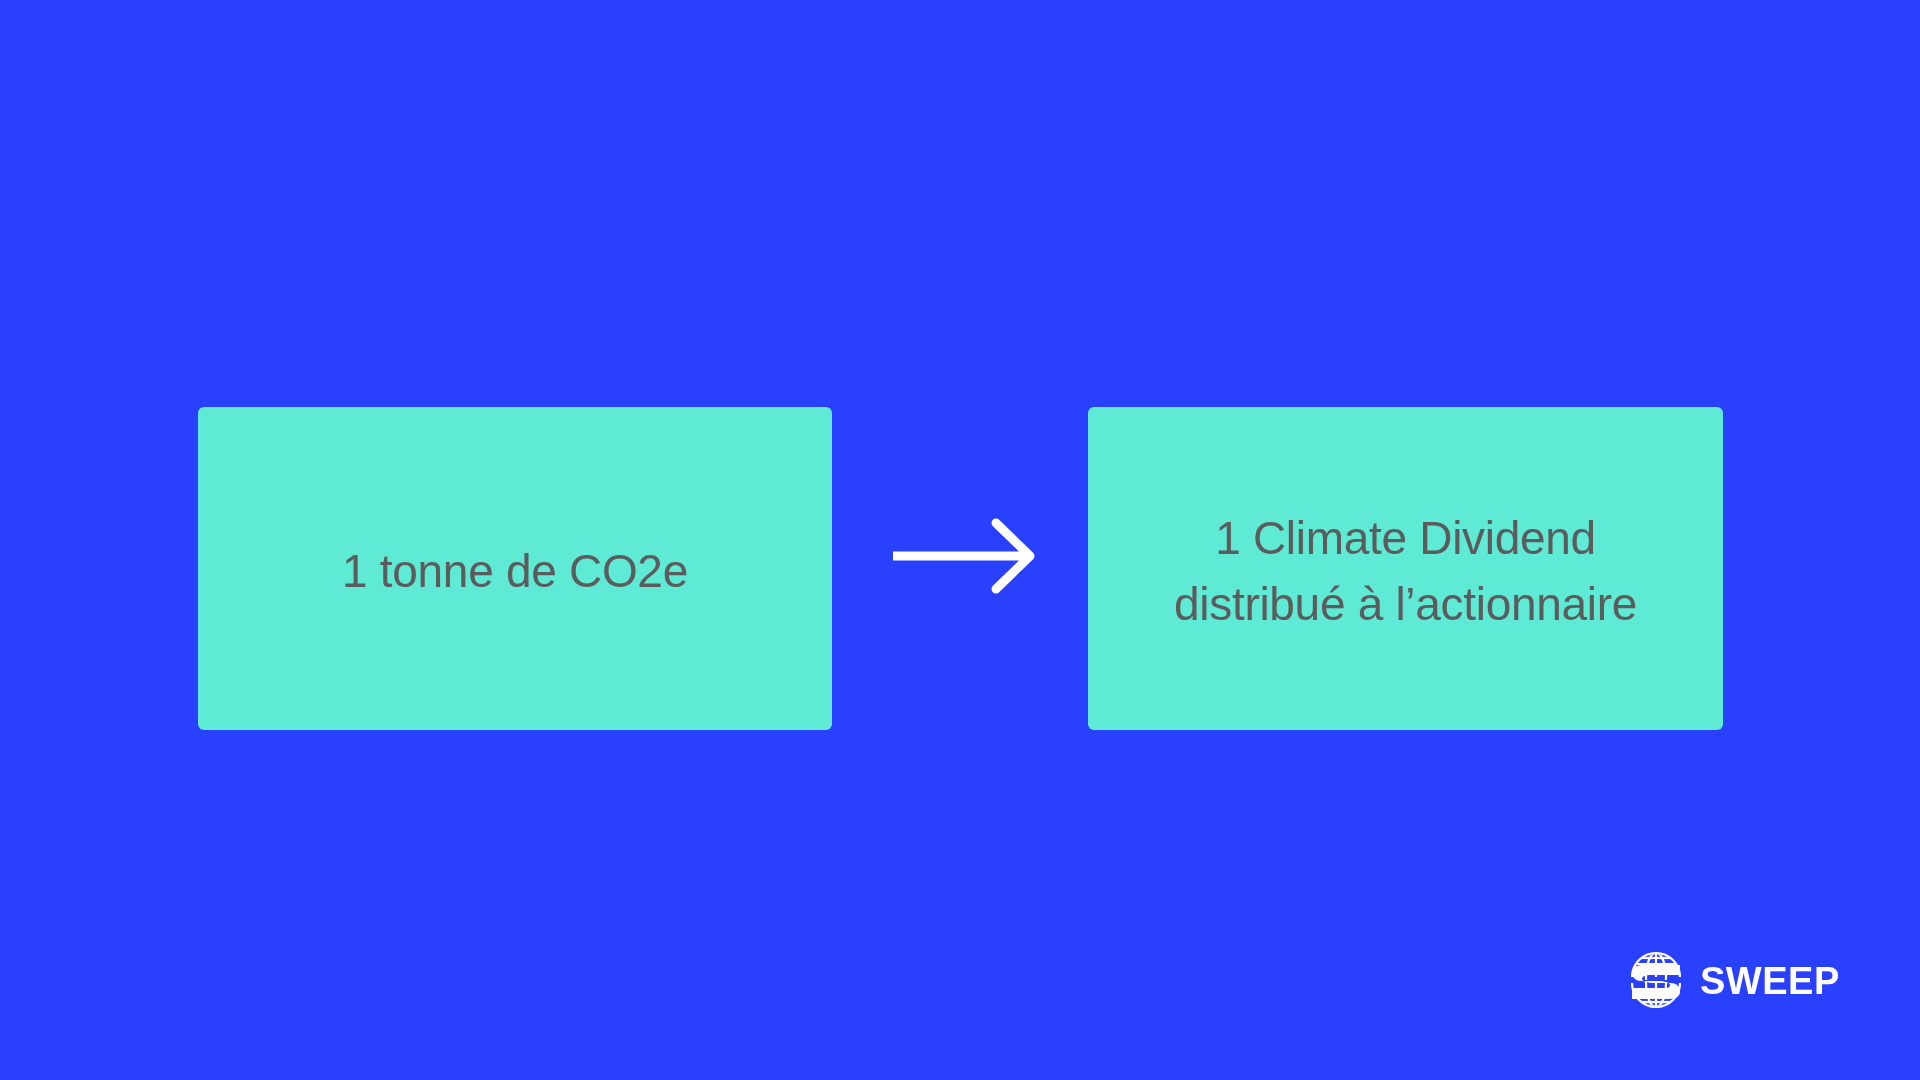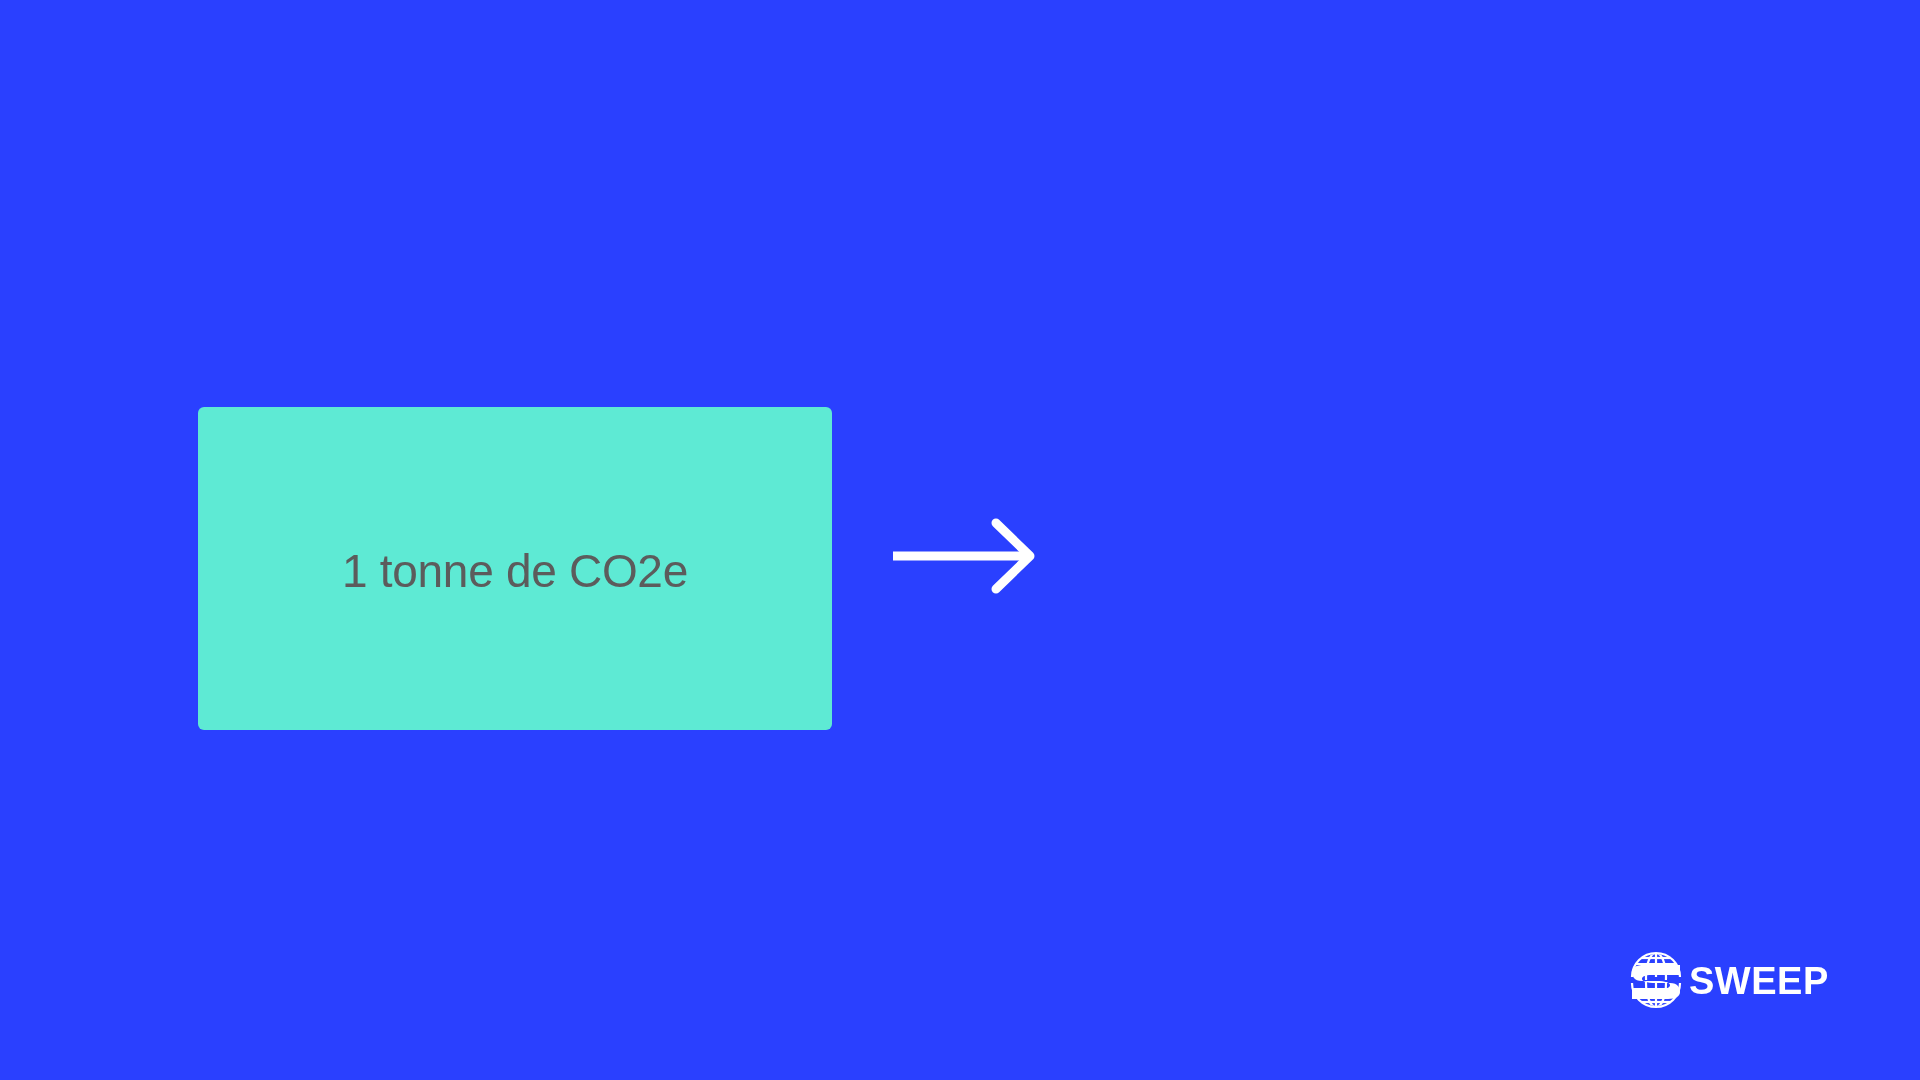--- a/index.html
+++ b/index.html
@@ -54,21 +54,21 @@
       top: 946px;
       display: flex;
       align-items: center;
     }
     .logo-icon {
       width: 52px;
       height: 68px;
       display: block;
     }
     .logo-text {
-      margin-left: 7px;
+      margin-left: 18px;
       color: #FFFFFF;
       font-weight: bold;
       font-size: 38px;
       letter-spacing: 0.5px;
       line-height: 1;
       margin-top: 2px;
     }
   </style>
 </head>
 <body style="background: rgb(42, 64, 255);">
@@ -79,20 +79,26 @@
     <div class="card-text">
       <span>1 tonne de CO2e</span>
     </div>
   </div>
 
   <svg class="arrow" viewBox="0 0 152 82" xmlns="http://www.w3.org/2000/svg">
     <line x1="5" y1="41" x2="142" y2="41" stroke="#FFFFFF" stroke-width="9" stroke-linecap="butt"></line>
     <polyline points="108,8 142,41 108,74" fill="none" stroke="#FFFFFF" stroke-width="9" stroke-linecap="round" stroke-linejoin="round"></polyline>
   </svg>
 
+  <div class="card card-right">
+    <div class="card-text">
+      <span>1 Climate Dividend</span>
+      <span>distribué à l’actionnaire</span>
+    </div>
+  </div>
 
   <div class="logo">
     <svg class="logo-icon" viewBox="0 0 52 68" xmlns="http://www.w3.org/2000/svg">
       <defs>
         <clipPath id="topHalf">
             <path d="M2,32 A24,24 0 0 1 50,32 L50,34 L2,34 Z"></path>
           </clipPath>
         <clipPath id="botHalf">
             <path d="M2,36 L50,36 A24,24 0 0 1 2,36 Z"></path>
           </clipPath>

